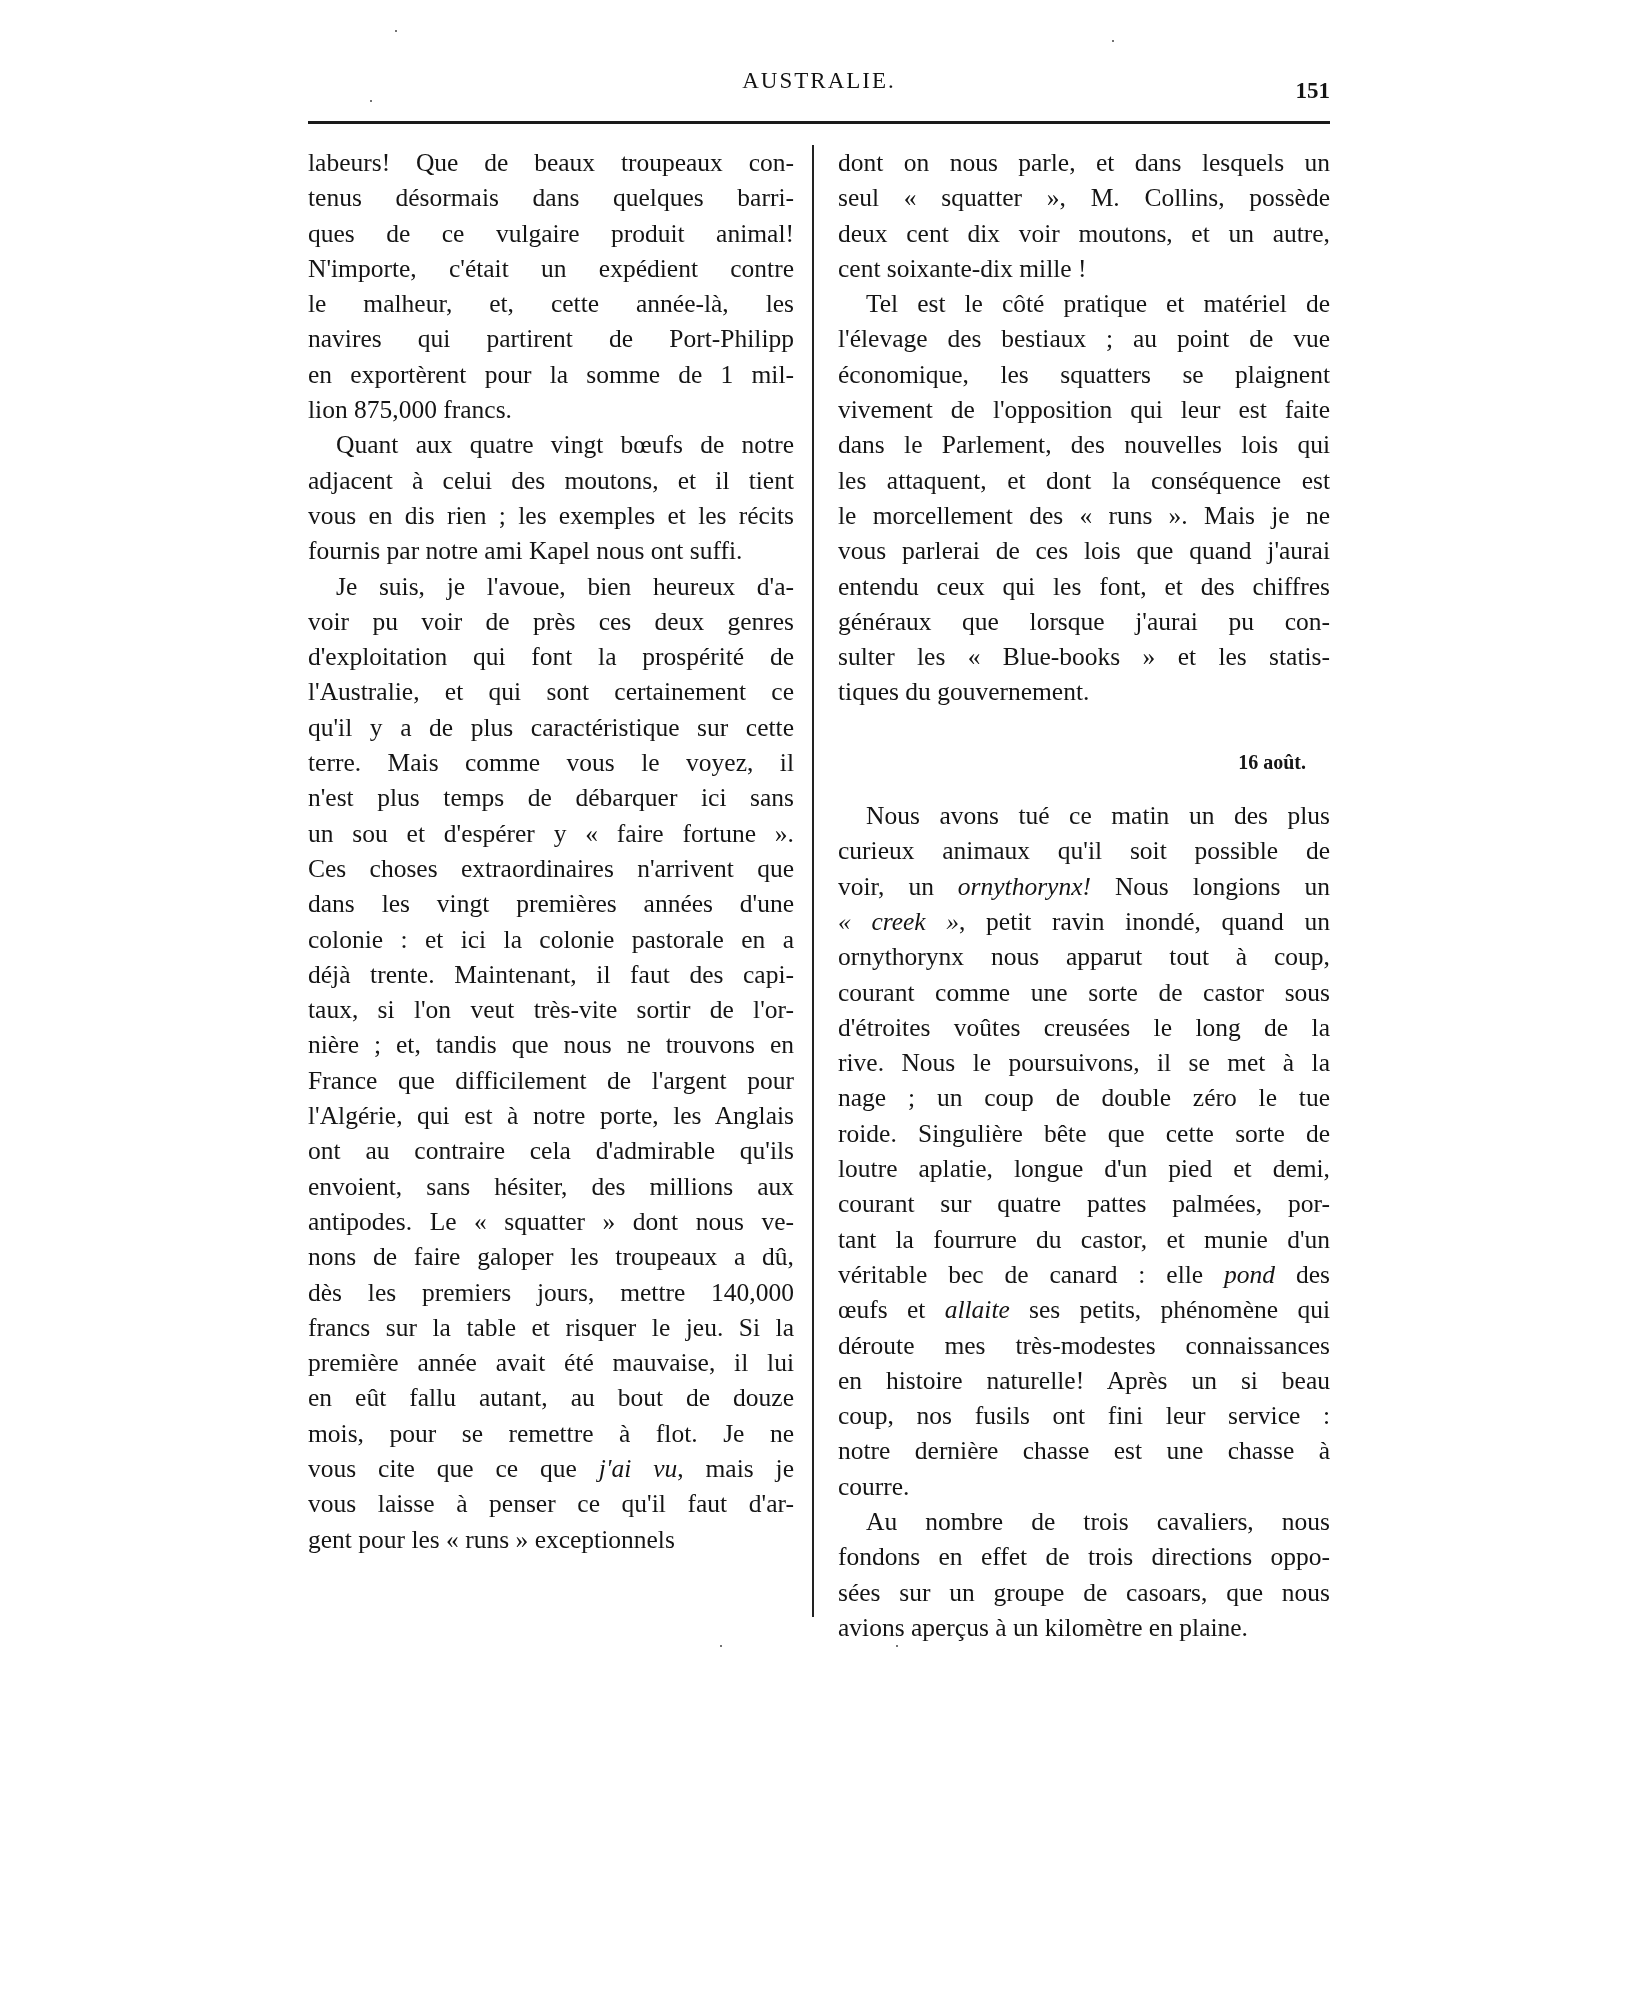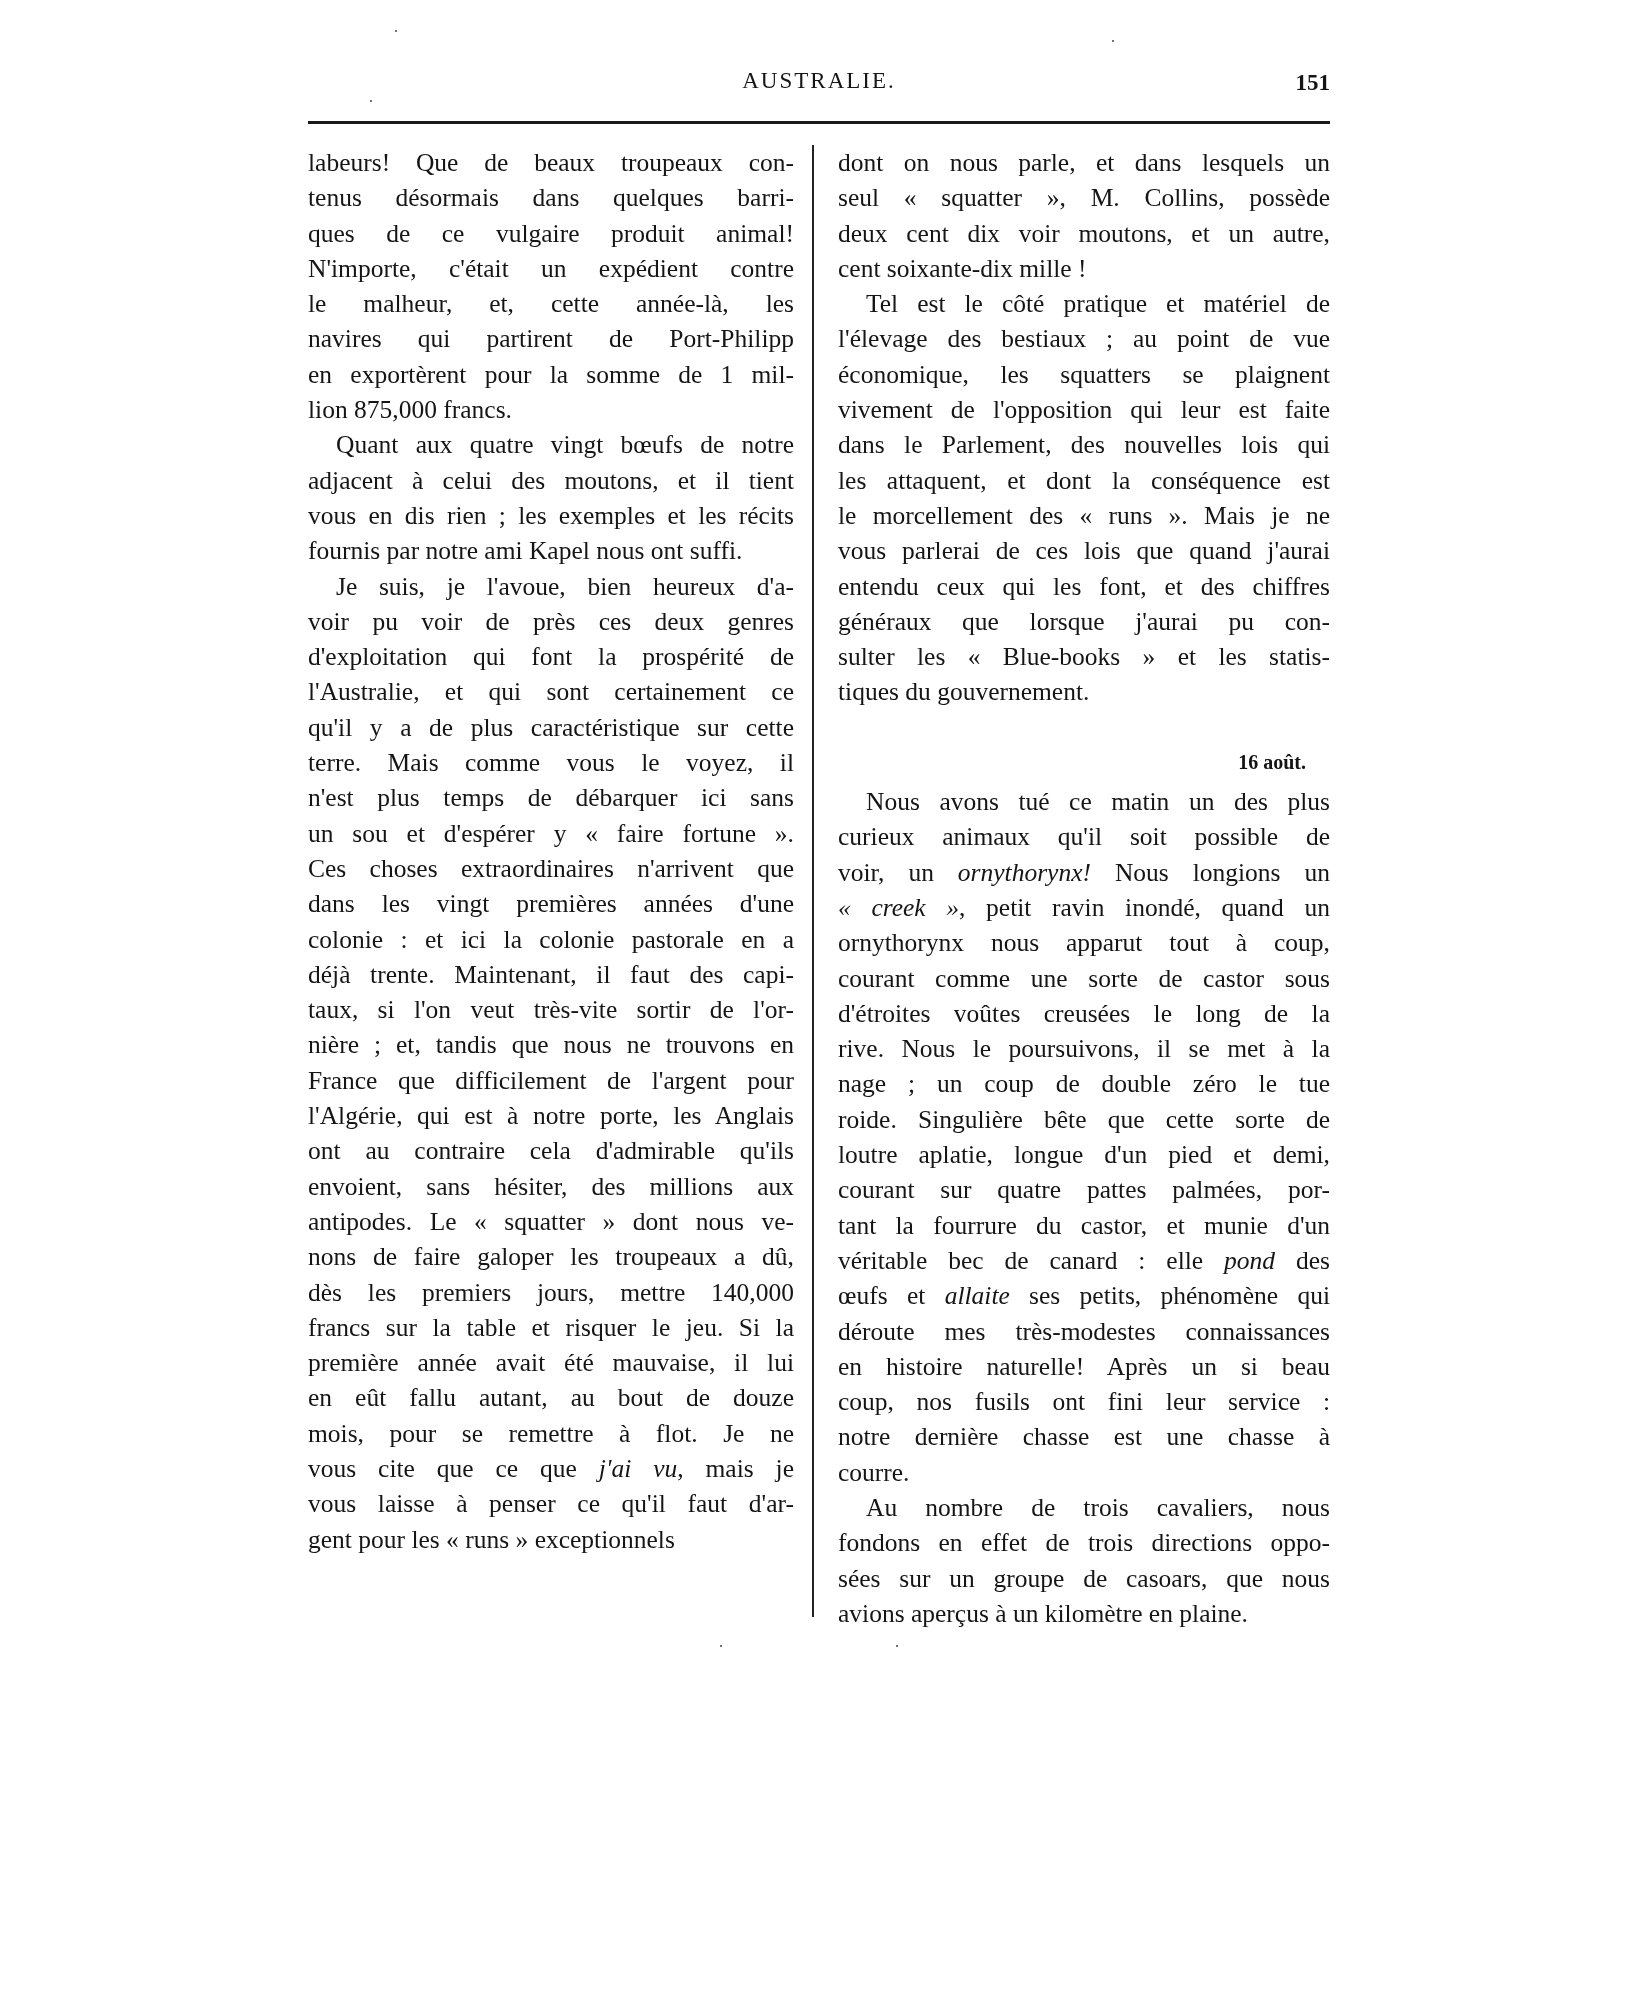--- a/index.html
+++ b/index.html
@@ -1,33 +1,33 @@
 <!DOCTYPE html>
 <html><head>
 <meta charset="utf-8">
 <style>
   html, body { margin: 0; padding: 0; background: #ffffff; }
   body { width: 1630px; height: 2000px; position: relative; overflow: hidden;
          font-family: "Liberation Serif", "DejaVu Serif", serif; color: #151515; }
   .running-head { position: absolute; left: 308px; top: 62px; width: 1022px; height: 40px; }
   .running-title { position: absolute; left: 0; right: 0; text-align: center; top: 6px;
                    font-size: 23px; letter-spacing: 2px; }
-  .page-number { position: absolute; right: 0; top: 8px; font-size: 23px; font-weight: bold; }
+  .page-number { position: absolute; right: 0; top: 16px; font-size: 23px; font-weight: bold; }
   .head-rule { position: absolute; left: 308px; top: 121px; width: 1022px; height: 0;
                border-top: 3px solid #1a1a1a; }
   .col-divider { position: absolute; left: 812px; top: 145px; width: 0; height: 480px;
                  border-left: 2px solid #222; }
   .column { position: absolute; top: 145px; font-size: 25.5px; line-height: 35.3px; }
   .col-left { left: 308px; width: 486px; }
   .col-right { left: 838px; width: 492px; }
   .line { display: block; white-space: nowrap; text-align: justify; text-align-last: justify; height: 35.3px; overflow: visible; }
   .line.last { text-align-last: left; }
   .line.indent { padding-left: 28px; }
   .dateline { display: block; text-align: right; padding-right: 24px; font-size: 20px; font-weight: bold;
-              height: 35.3px; margin-top: 35px; margin-bottom: 4px; }
+              height: 35.3px; margin-top: 35px; margin-bottom: 18px; }
   i, em { font-style: italic; margin-top: 25px; }
   .speck { position: absolute; width: 2px; height: 2px; background: #444; border-radius: 1px; }
 </style>
 </head>
 <body>
 
 <div class="running-head">
   <span class="running-title">AUSTRALIE.</span>
   <span class="page-number">151</span>
 </div>

